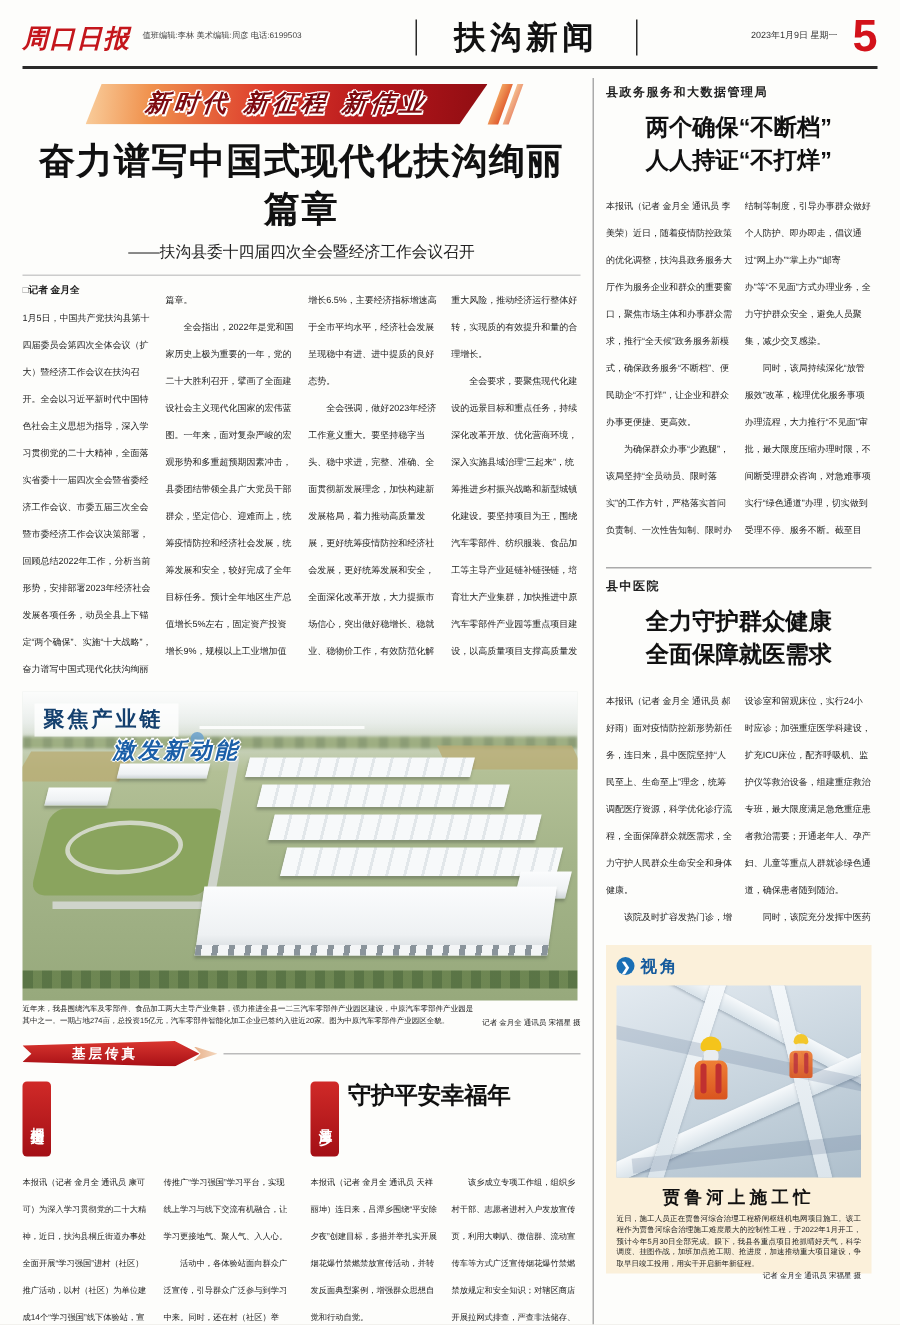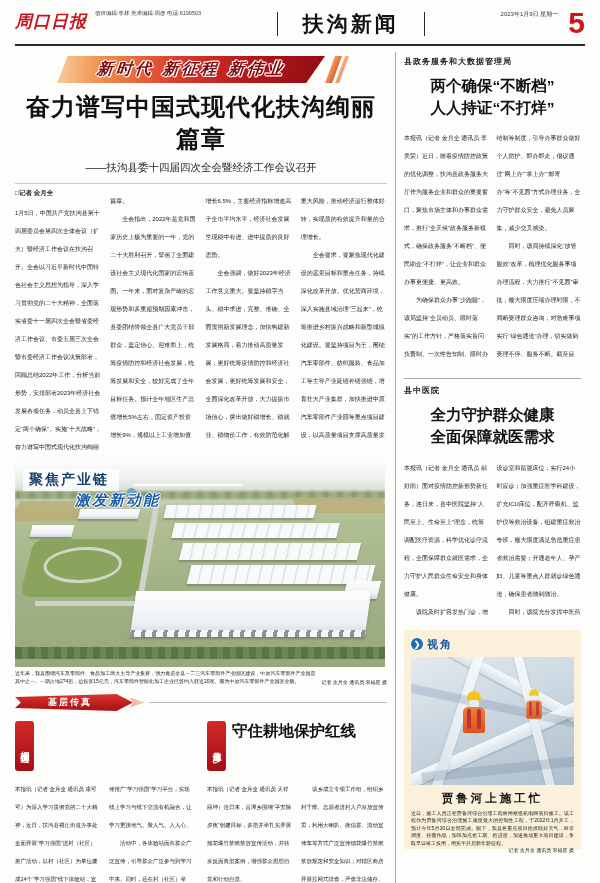--- a/index.html
+++ b/index.html
@@ -4,21 +4,21 @@
 <style>
   * { margin:0; padding:0; box-sizing:border-box; }
   html,body { background:#e9e7e2; }
   body { font-family:"Liberation Sans", sans-serif; }
   .page {
     position:relative; width:600px; height:883px; margin:0 auto;
     background:#fdfdfb; overflow:hidden; padding:10px 15px 0 15px;
     color:#1c1c1c;
   }
   
-  .masthead { display:flex; align-items:flex-start; height:36px; padding-bottom:4px; border-bottom:2px solid #2a2a2a; }
+  .masthead { display:flex; align-items:center; height:36px; padding-bottom:4px; border-bottom:2px solid #2a2a2a; }
   .paper-name { font-family:"DejaVu Serif", serif; font-style:italic; font-weight:bold; font-size:17px; color:#c4161c; letter-spacing:1px; white-space:nowrap; }
   .editors { font-size:5.5px; color:#444; margin-left:8px; margin-bottom:3px; white-space:nowrap; }
   .section-wrap { flex:1; display:flex; align-items:center; justify-content:center; gap:25px; }
   .vbar { width:1px; height:24px; background:#2a2a2a; }
   .section-title { font-size:21px; font-weight:bold; letter-spacing:3px; color:#111; }
   .date-line { font-size:6px; color:#333; margin:0 10px 4px 0; white-space:nowrap; }
   .page-num { font-size:30px; line-height:26px; font-weight:bold; color:#d3121a; }
   
   .main { display:flex; margin-top:6px; }
   .col-left { width:372px; }
@@ -206,21 +206,21 @@
               <span class="body-text sz55">本报讯（记者 金月全 通讯员 康可可）为深入学习贯彻党的二十大精神，近日，扶沟县桐丘街道办事处全面开展“学习强国”进村（社区）推广活动，以村（社区）为单位建成14个“学习强国”线下体验站，宣传推广“学习强国”学习平台，实现线上学习与线下交流有机融合，让学习更接地气、聚人气、入人心。
 　　活动中，各体验站面向群众广泛宣传，引导群众广泛参与到学习中来。同时，还在村（社区）举办“学习强国”学习平台线下交流会，现场答疑解惑，让群众更加全面了解“学习强国”学习平台。
 　　通过此次推广活动，进一步丰富了辖区居民的精神文化生活，推动党的创新理论飞入寻常百姓家，受益群众达800余人，新增学员92名。</span>
             </div>
           </div>
 
           <div class="gr-article">
             <div class="gr-head">
               <div class="gr-label">吕潭乡</div>
               <div>
-                <div class="gr-h">守住耕地保护红线</div>
+                <div class="gr-h">守护平安幸福年</div>
               </div>
             </div>
             <div class="gr-body">
               <span class="body-text sz55">本报讯（记者 金月全 通讯员 天祥 丽坤）连日来，吕潭乡围绕“平安除夕夜”创建目标，多措并举扎实开展烟花爆竹禁燃禁放宣传活动，并转发反面典型案例，增强群众思想自觉和行动自觉。
 　　该乡成立专项工作组，组织乡村干部、志愿者进村入户发放宣传页，利用大喇叭、微信群、流动宣传车等方式广泛宣传烟花爆竹禁燃禁放规定和安全知识；对辖区商店开展拉网式排查，严查非法储存、销售烟花爆竹行为，从源头上消除安全隐患。
 　　下一步，该乡将持续加大巡查力度，强化值班值守，确保禁燃禁放工作落到实处，守护群众度过一个安全、祥和、绿色的新春佳节。</span>
             </div>
           </div>
         </div>
       </div>

